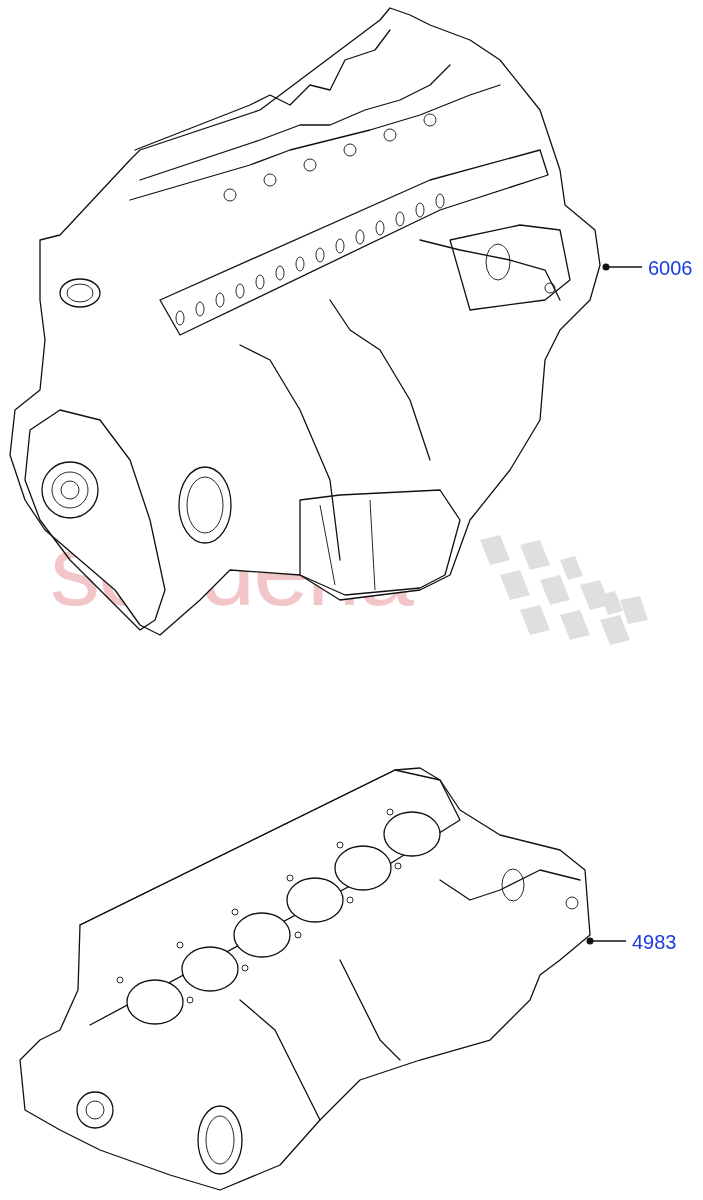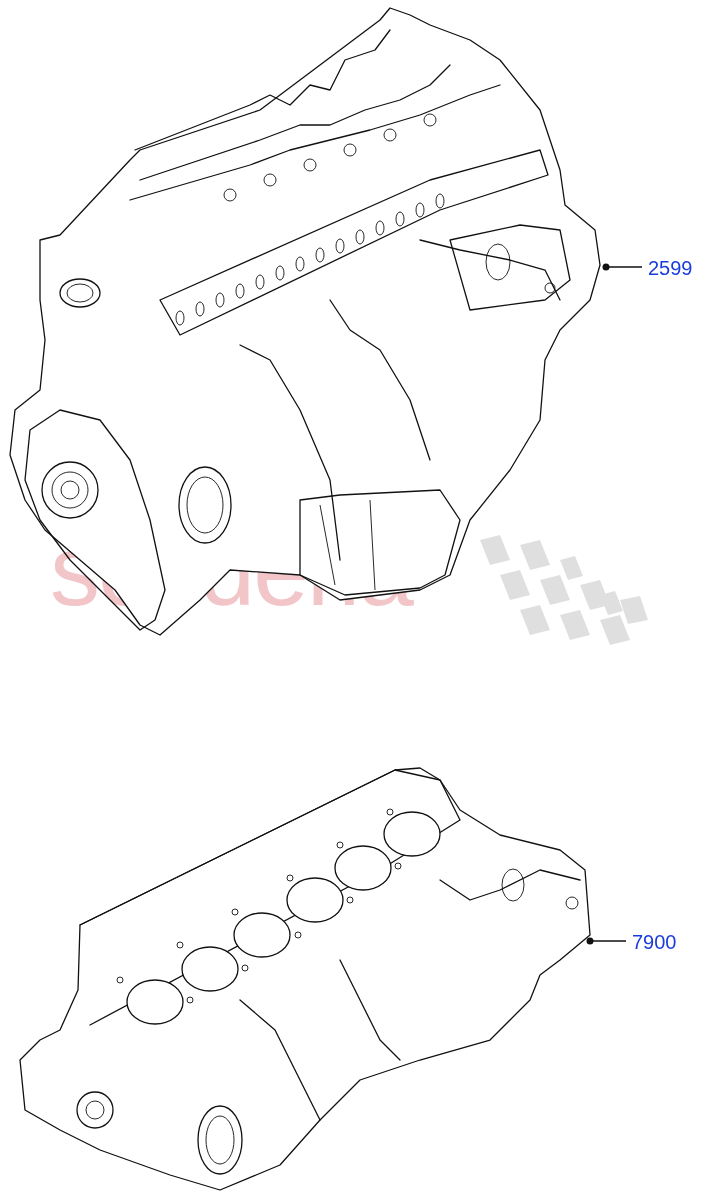--- a/index.html
+++ b/index.html
@@ -143,16 +143,16 @@
       <ellipse class="fillw" cx="220" cy="1140" rx="22" ry="34"></ellipse>
       <ellipse class="thin" cx="220" cy="1140" rx="14" ry="24"></ellipse>
     </g>
 
     <g>
       <line x1="590" y1="941" x2="626" y2="941" stroke="#111" stroke-width="1.3"></line>
       <circle cx="590" cy="941" r="3.5" fill="#111"></circle>
     </g>
   </svg>
 
-  <a class="callout" style="left:648px; top:258px;">2599</a>
-  <a class="callout" style="left:632px; top:932px;">7900</a>
+  <a class="callout" style="left:648px; top:258px;">6006</a>
+  <a class="callout" style="left:632px; top:932px;">4983</a>
 
 </div>
 
 </body></html>

